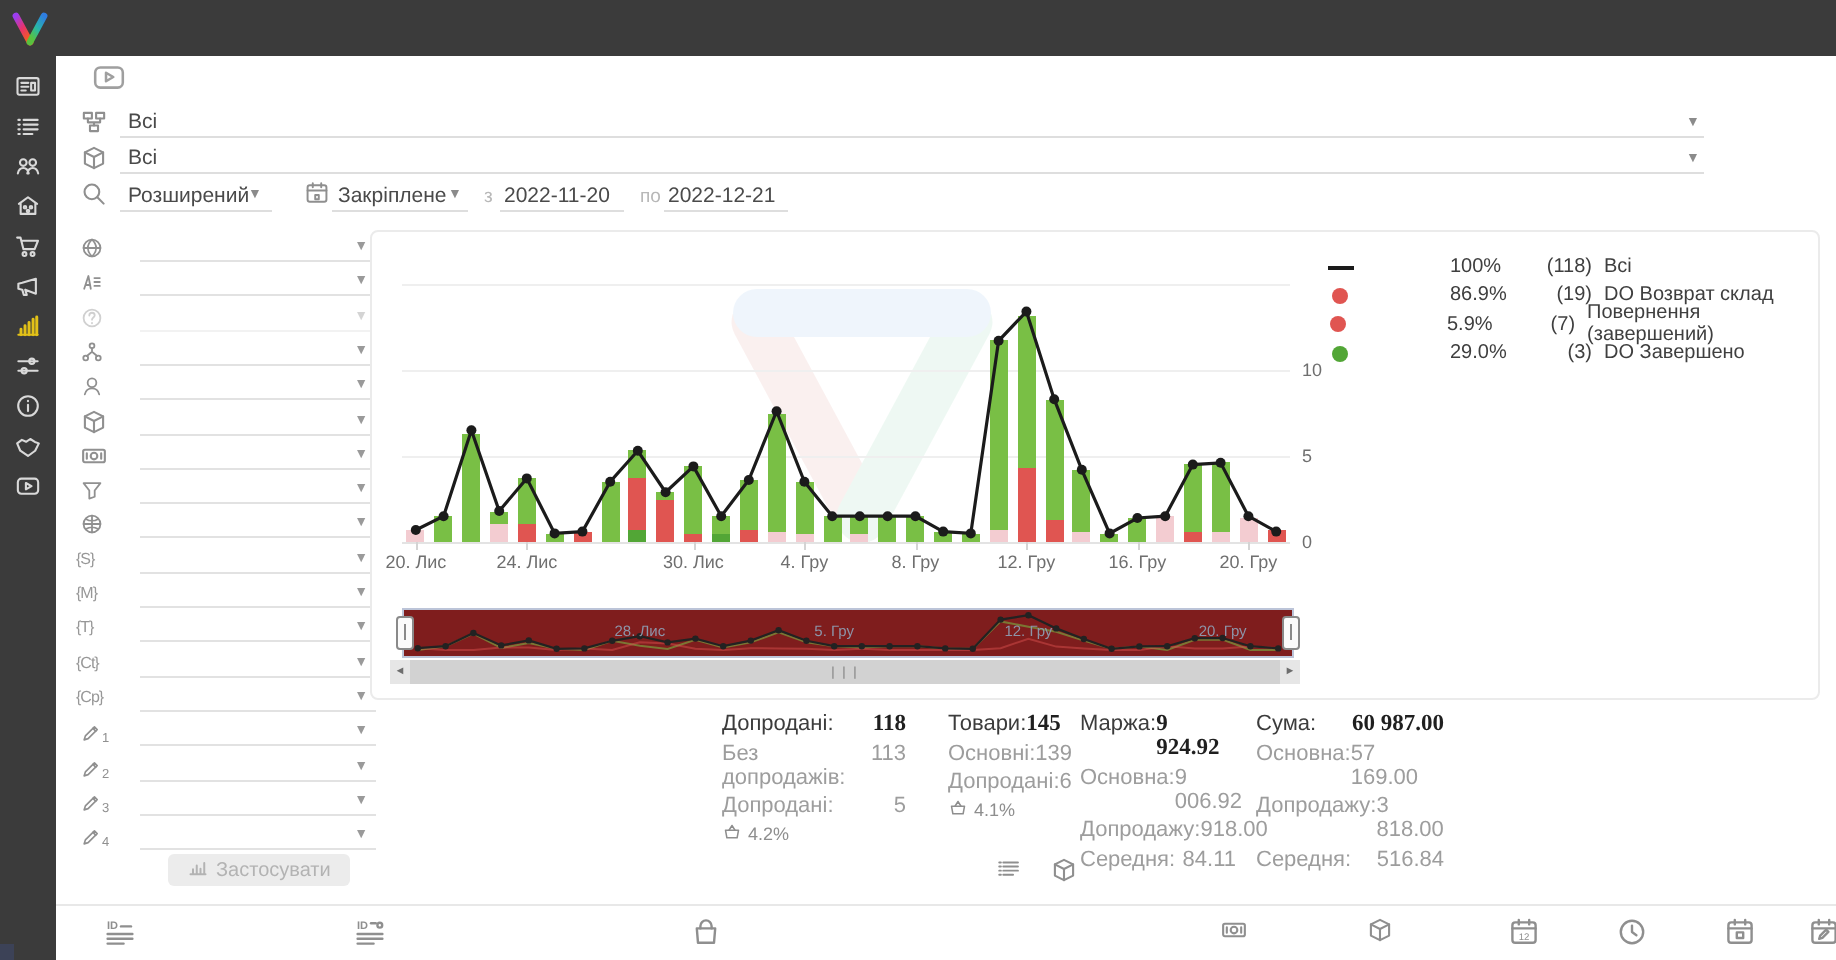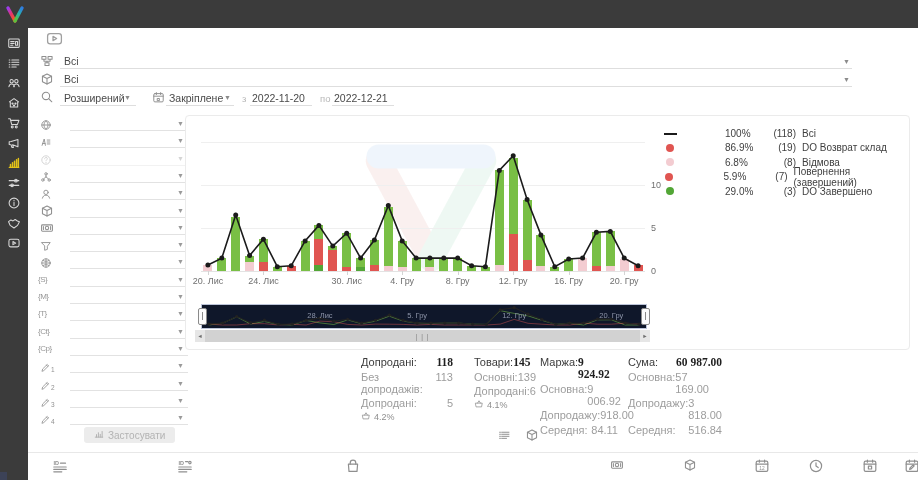--- a/index.html
+++ b/index.html
@@ -46,21 +46,21 @@
   .xtick{position:absolute;top:155px;width:0;height:4px;border-left:1px solid #d4d4d4;}
   
   .legend{position:absolute;left:477px;top:10px;width:240px;}
   .lg-row{display:flex;align-items:center;height:14.5px;font-size:10px;color:#3f3f3f;cursor:pointer;}
   .lg-sw{width:14px;display:flex;justify-content:center;margin-right:4px;}
   .lg-dot{width:8px;height:8px;border-radius:50%;}
   .lg-line{width:13px;height:2px;background:#1b1b1b;margin-top:1px;}
   .lg-pct{width:34px;text-align:left;margin-right:7px;margin-left:44px;}
   .lg-cnt{width:30px;text-align:right;margin-right:6px;}
   
-  .nav{position:absolute;left:15px;top:188px;width:444px;height:23px;background:#0f172a;border:1px solid #bcc4d8;text-align:center;}
+  .nav{position:absolute;left:15px;top:188px;width:444px;height:23px;background:#7f1d1d;border:1px solid #bcc4d8;text-align:center;}
   .nav-lab{position:absolute;top:6px;font-size:7.5px;color:#8d94a8;transform:translateX(-50%);}
   .nav-handle{position:absolute;top:3px;width:7px;height:15px;background:#fbfbfb;border:1px solid #8a8a8a;border-radius:2px;cursor:ew-resize;}
   .nav-handle::after{content:"";position:absolute;left:2.5px;top:3px;height:8px;border-left:1px solid #8a8a8a;}
   .scrollbar{position:absolute;left:9px;top:214px;width:455px;height:12px;background:#e6e6e6;}
   .sc-thumb{position:absolute;left:10px;right:10px;top:0;height:12px;background:#d2d2d2;display:flex;align-items:center;justify-content:center;
     color:#7e7e7e;font-size:6.5px;letter-spacing:1px;cursor:grab;}
   .sc-arrow{position:absolute;top:0;width:10px;height:12px;display:flex;align-items:center;justify-content:center;font-size:5.5px;color:#6e6e6e;cursor:pointer;}
   
   .stat-col{position:absolute;top:328px;}
   .stat-title{display:flex;justify-content:space-between;font-size:11px;color:#3c3c3c;}
@@ -549,28 +549,20 @@
             <span class="lg-cnt">(118)</span>
             <span>Всі</span>
           </div>
           <div class="lg-row">
             <span class="lg-sw">
               <span class="lg-dot" style="background:#e05551"></span>
             </span>
             <span class="lg-pct">86.9%</span>
             <span class="lg-cnt">(19)</span>
             <span>DO Возврат склад</span>
-          </div>
-          <div class="lg-row">
-            <span class="lg-sw">
-              <span class="lg-dot" style="background:#f3ccd1"></span>
-            </span>
-            <span class="lg-pct">6.8%</span>
-            <span class="lg-cnt">(8)</span>
-            <span>Відмова</span>
           </div>
           <div class="lg-row">
             <span class="lg-sw">
               <span class="lg-dot" style="background:#e05551"></span>
             </span>
             <span class="lg-pct">5.9%</span>
             <span class="lg-cnt">(7)</span>
             <span>Повернення (завершений)</span>
           </div>
           <div class="lg-row">

